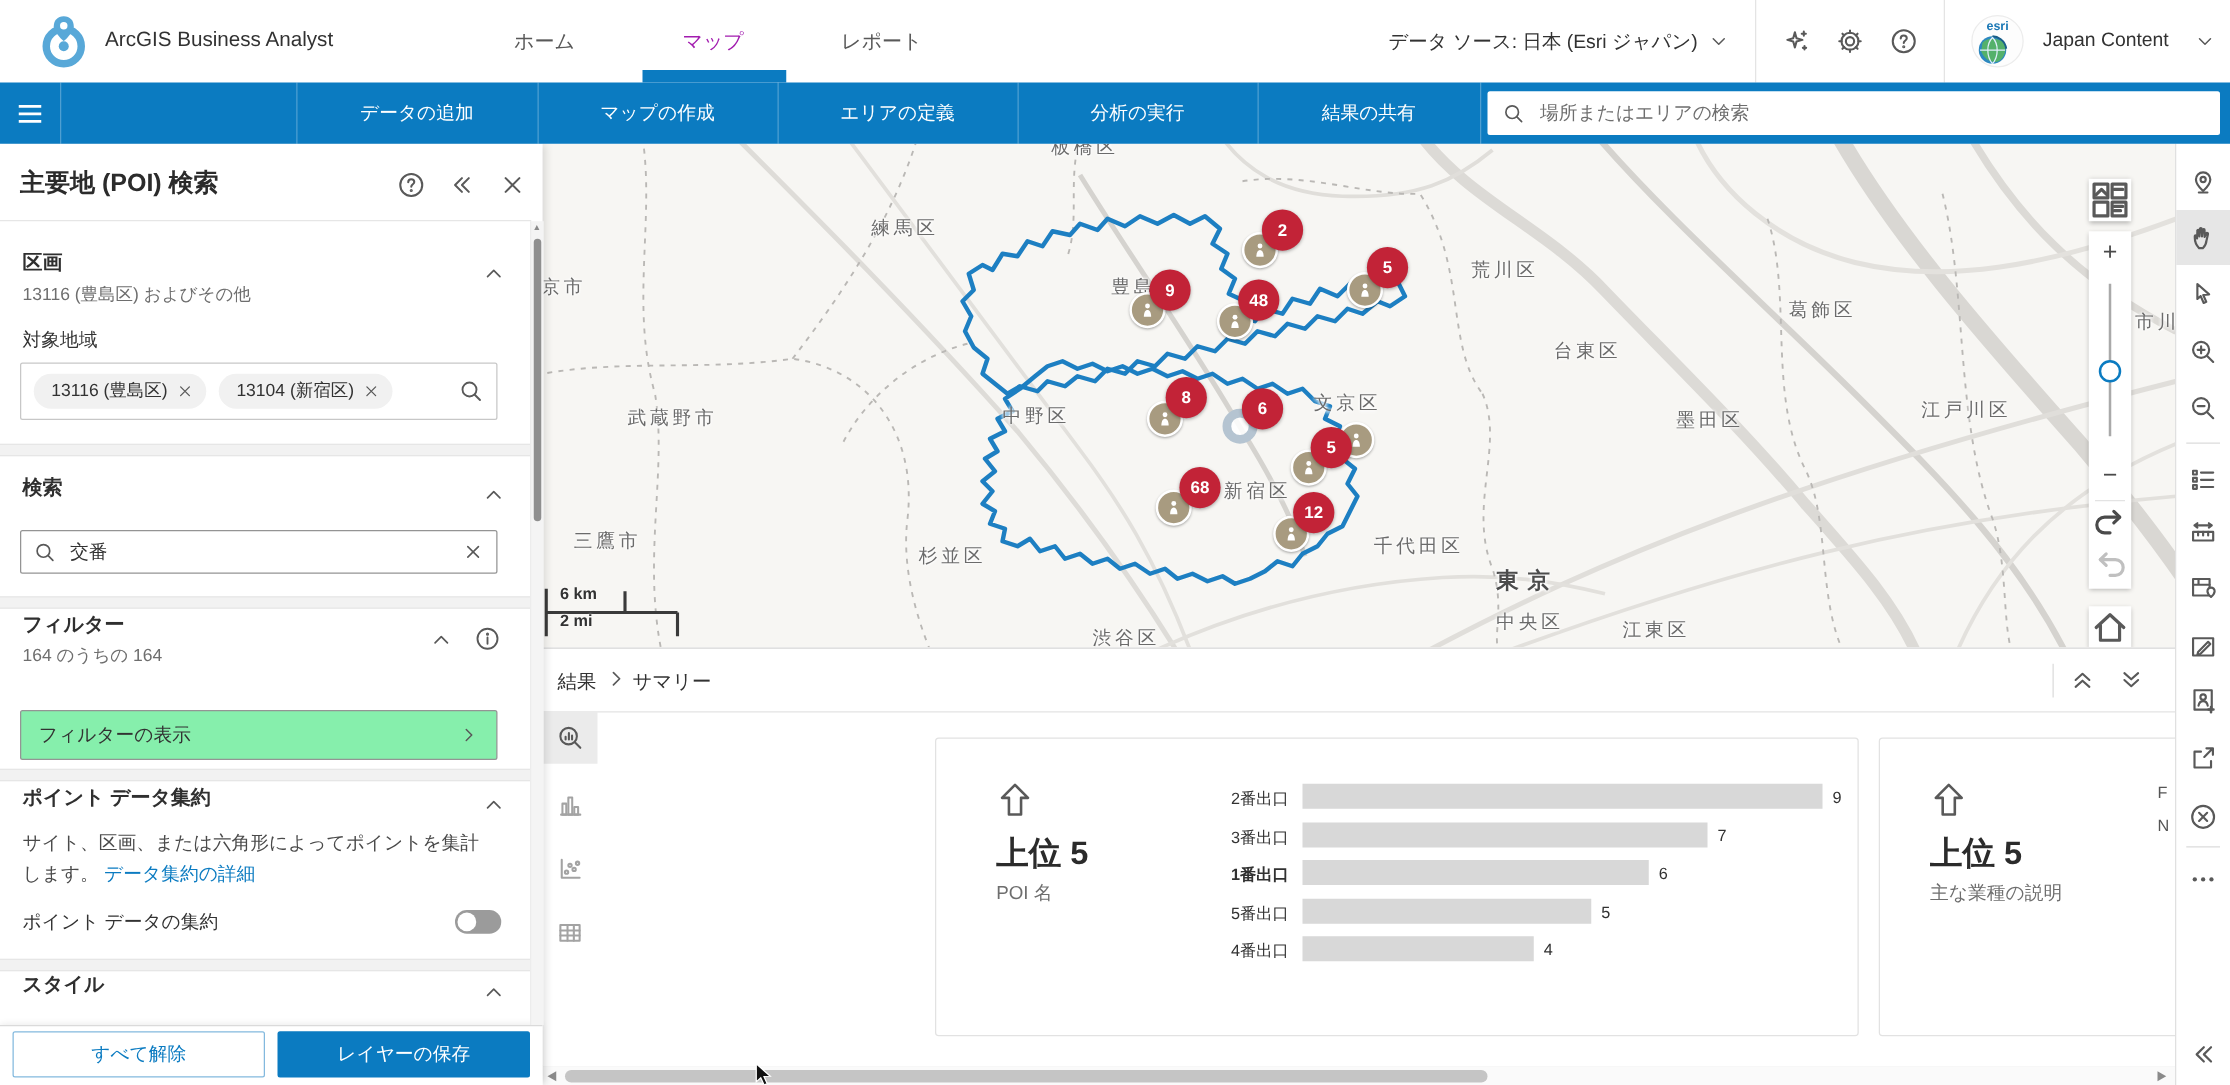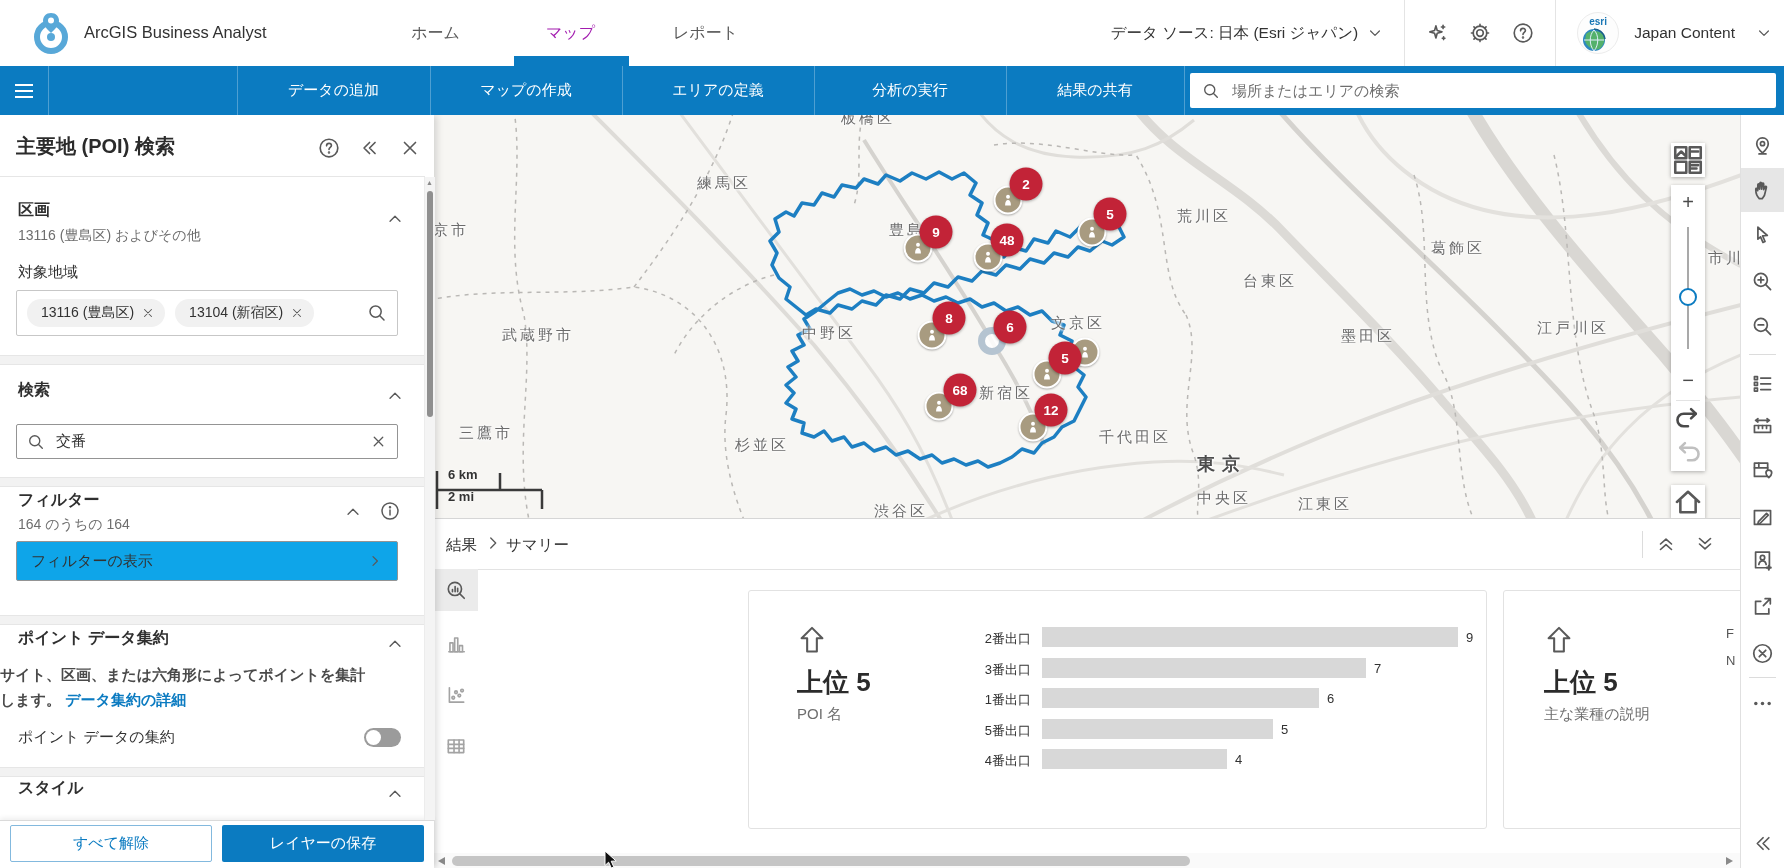--- a/index.html
+++ b/index.html
@@ -53,23 +53,23 @@
   .field-label{font-size:15px;color:#323232;}
   #tagbox{left:16px;top:175px;width:382px;height:46px;border:1px solid #c7c7c7;border-radius:2px;
           display:flex;align-items:center;gap:10px;padding:0 10px;box-sizing:border-box;}
   .tag{background:#f1f1f1;border-radius:15px;height:28px;display:flex;align-items:center;gap:7px;
        padding:0 10px 0 14px;font-size:14px;color:#323232;}
   .tag .tx{width:14px;height:14px;cursor:pointer;}
   #tag-search{margin-left:auto;width:20px;height:20px;}
   #poi-input{left:16px;top:309px;width:382px;height:35px;border:1px solid #949494;border-radius:2px;
              display:flex;align-items:center;gap:9px;padding:0 10px;box-sizing:border-box;}
   #poi-input input{border:0;outline:0;flex:1;font-size:15px;font-family:inherit;color:#323232;}
-  #filter-btn{left:16px;top:426px;width:382px;height:40px;border:1px solid #949494;border-radius:2px;background:#0ea5e9;
+  #filter-btn{left:16px;top:453px;width:382px;height:40px;border:1px solid #949494;border-radius:2px;background:#86efac;
               display:flex;align-items:center;padding:0 14px;box-sizing:border-box;font-size:15px;color:#323232;cursor:pointer;}
-  #agg-desc{left:0;top:547px;width:372px;font-size:15px;line-height:25px;color:#4a4a4a;font-weight:bold;}
+  #agg-desc{left:18px;top:547px;width:372px;font-size:15px;line-height:25px;color:#4a4a4a;}
   #agg-desc a{color:#0b7bc1;text-decoration:none;cursor:pointer;}
   #toggle{left:364px;top:613px;width:37px;height:19px;border-radius:10px;background:#9b9b9b;position:absolute;cursor:pointer;}
   #toggle .knob{position:absolute;left:2px;top:2px;width:15px;height:15px;border-radius:50%;background:#fff;}
   #p-footer{left:0;top:705px;width:434px;height:48px;border-top:1px solid #dadada;box-shadow:0 -2px 5px rgba(0,0,0,.07);background:#fff;}
   .p-btn{position:absolute;top:4px;height:37px;border-radius:2px;font-size:15px;display:flex;align-items:center;justify-content:center;cursor:pointer;box-sizing:border-box;}
   #btn-clear{left:10px;width:202px;background:#fff;border:1px solid #83b9de;color:#0b7bc1;}
   #btn-save{left:222px;width:202px;background:#0b7bc1;color:#fff;}
   #p-scroll{left:424px;top:62px;width:10px;height:643px;background:#f4f4f4;border-left:1px solid #ececec;}
   #p-thumb{position:absolute;left:2px;top:14px;width:6px;height:226px;background:#8f8f8f;border-radius:3px;}
   #p-scroll .sarr{position:absolute;left:1px;top:2px;font-size:7px;color:#8a8a8a;}
@@ -595,21 +595,21 @@
         </span>
       <span class="card-title" style="position:absolute;left:48px;top:74px">上位 5</span>
       <span class="card-sub" style="position:absolute;left:48px;top:114px">POI 名</span>
       <div id="bar-rows">
           <span class="bar-label" style="left: 172px; top: 39px;">2番出口</span>
           <div class="bar" style="left: 293px; top: 36px; width: 416px; background: rgb(216, 216, 216);"></div>
           <span class="bar-val" style="left: 717px; top: 39px;">9</span>
           <span class="bar-label" style="left: 172px; top: 69.5px;">3番出口</span>
           <div class="bar" style="left: 293px; top: 66.5px; width: 324px; background: rgb(216, 216, 216);"></div>
           <span class="bar-val" style="left: 625px; top: 69.5px;">7</span>
-          <span class="bar-label" style="left: 172px; top: 100px;">1番出口</span>
+          <span class="bar-label" style="left: 172px; top: 100px; font-weight: bold;">1番出口</span>
           <div class="bar" style="left: 293px; top: 97px; width: 277px; background: rgb(216, 216, 216);"></div>
           <span class="bar-val" style="left: 578px; top: 100px;">6</span>
           <span class="bar-label" style="left: 172px; top: 130.5px;">5番出口</span>
           <div class="bar" style="left: 293px; top: 127.5px; width: 231px; background: rgb(216, 216, 216);"></div>
           <span class="bar-val" style="left: 532px; top: 130.5px;">5</span>
           <span class="bar-label" style="left: 172px; top: 161px;">4番出口</span>
           <div class="bar" style="left: 293px; top: 158px; width: 185px; background: rgb(216, 216, 216);"></div>
           <span class="bar-val" style="left: 486px; top: 161px;">4</span>
         </div>
     </div>

